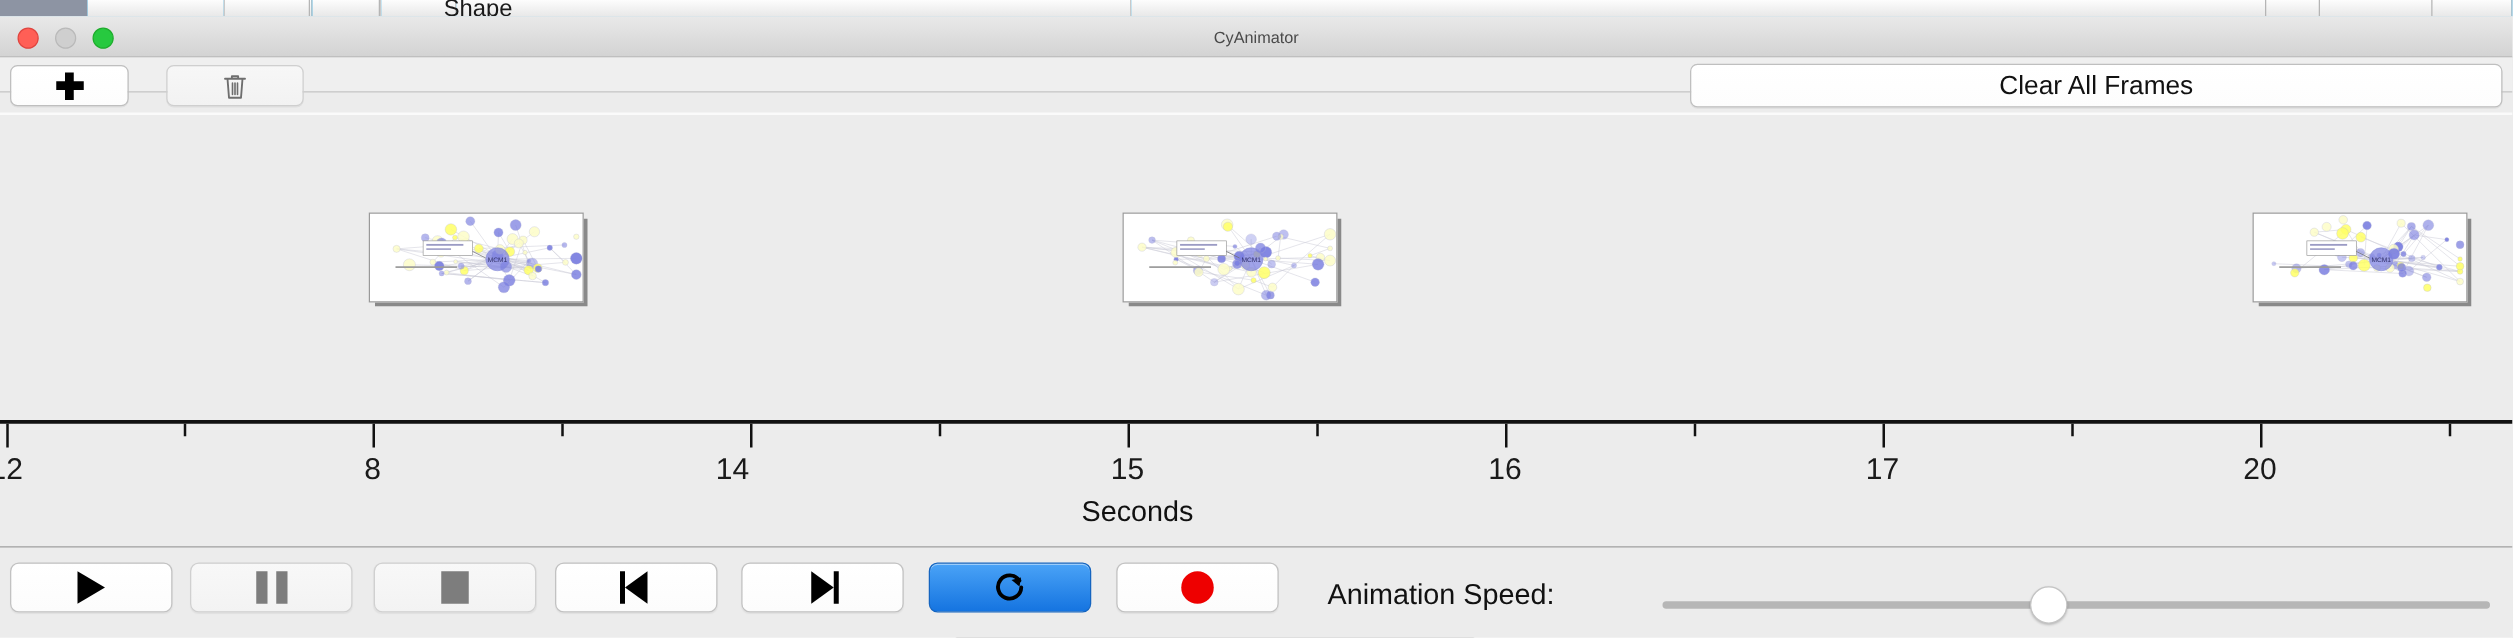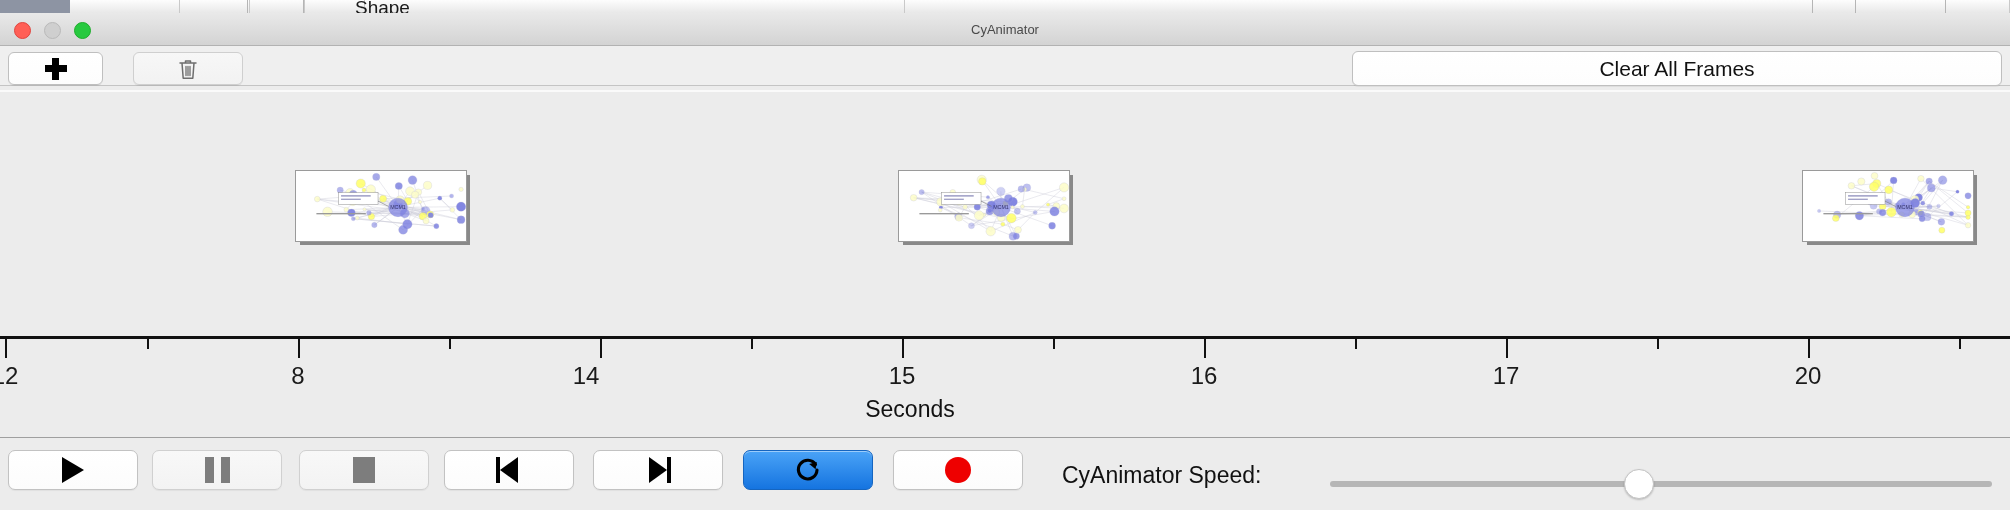--- a/index.html
+++ b/index.html
@@ -35,21 +35,21 @@
   .tl-min    { left:44px;  background:#cfcfcf; border:1px solid #b9b9b9; }
   .tl-max    { left:74px;  background:#27c93f; border:1px solid #1dad2b; }
   .win-title {
     position:absolute; left:0; top:0; width:2010px; height:33px;
     line-height:33px; text-align:center;
     font-size:13px; color:#4a4a4a; font-weight:400;
   }
 
   
   .toolbar {
-    position:absolute; left:0; top:46px; width:2010px; height:40px;
+    position:absolute; left:0; top:46px; width:2010px; height:28px;
     background:#efefef; border-bottom:1px solid #c4c4c4;
   }
   .btn {
     position:absolute; background:linear-gradient(#ffffff,#fdfdfd);
     border:1px solid #bfbfbf; border-radius:6px;
     display:flex; align-items:center; justify-content:center;
     box-shadow:0 1px 0 rgba(0,0,0,.06);
     cursor:default;
   }
   .btn.dim { background:linear-gradient(#f7f7f7,#f2f2f2); border-color:#cfcfcf; }
@@ -604,18 +604,18 @@
     <div class="cbtn active c-loop">
       <svg width="30" height="30" viewBox="0 0 30 30">
         <path d="M22.5 9.5 A9.3 9.3 0 1 0 24 15" fill="none" stroke="#000" stroke-width="3.1" stroke-linecap="round"></path>
         <path d="M16.2 9.0 L23.8 7.0 L22.6 14.2 Z" fill="#000"></path>
       </svg>
     </div>
     <div class="cbtn c-rec">
       <span class="g-rec"></span>
     </div>
 
-    <div class="speed-label">CyAnimator Speed:</div>
+    <div class="speed-label">Animation Speed:</div>
     <div class="slider-track"></div>
     <div class="slider-thumb"></div>
   </div>
 
 </div>
 
 </body></html>

